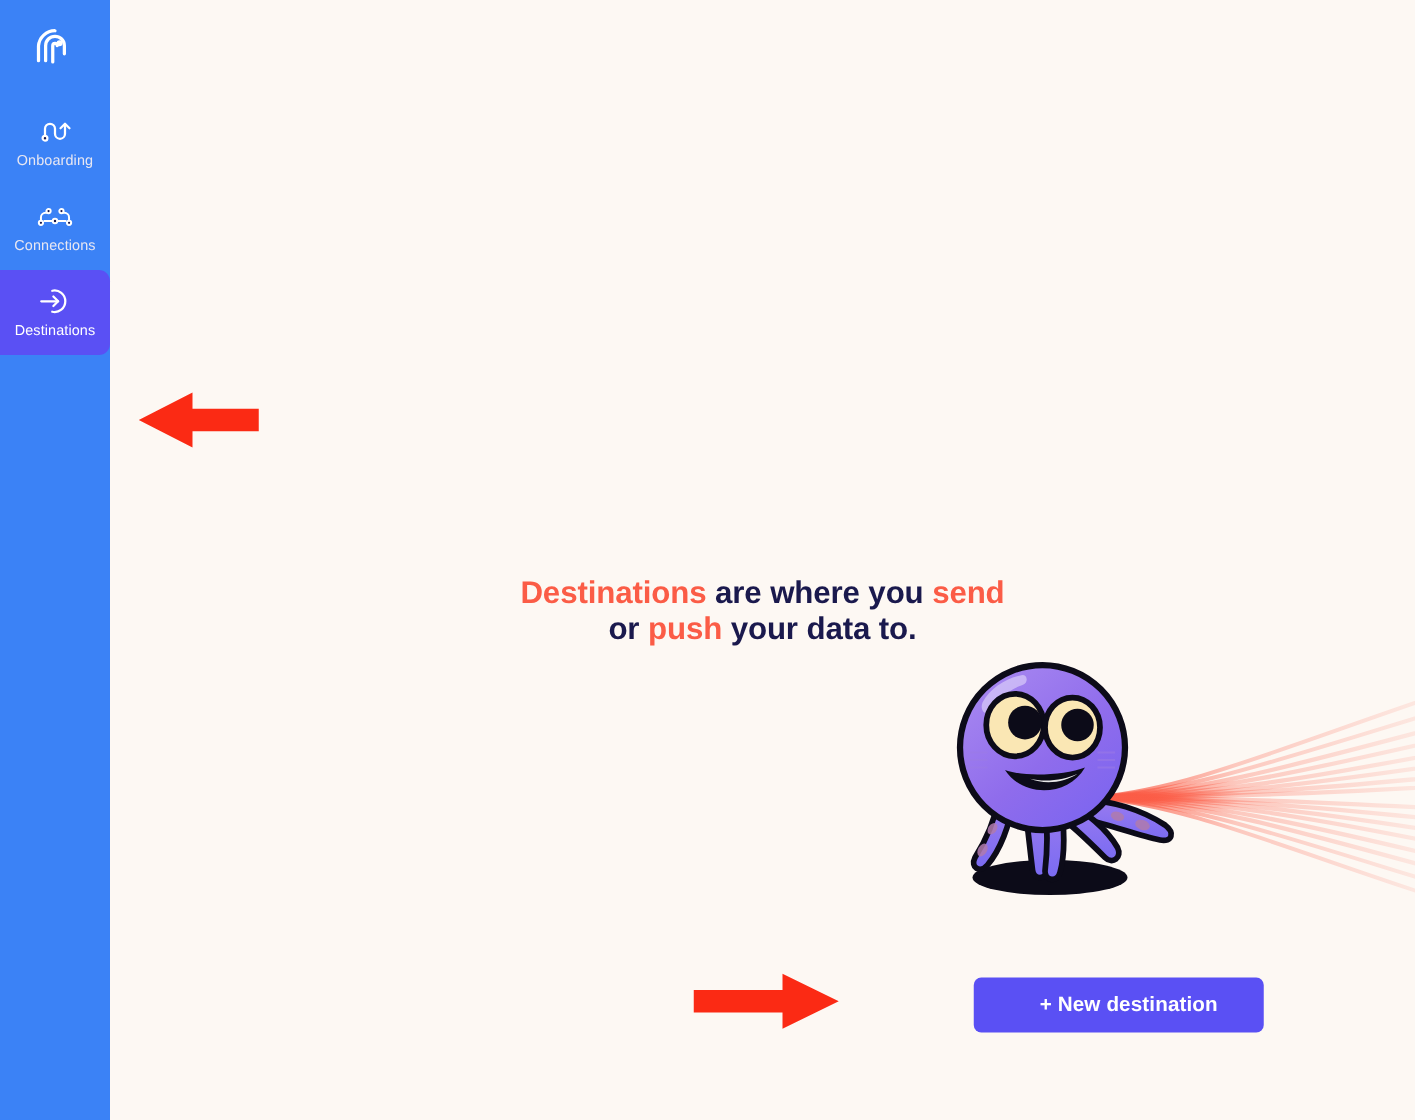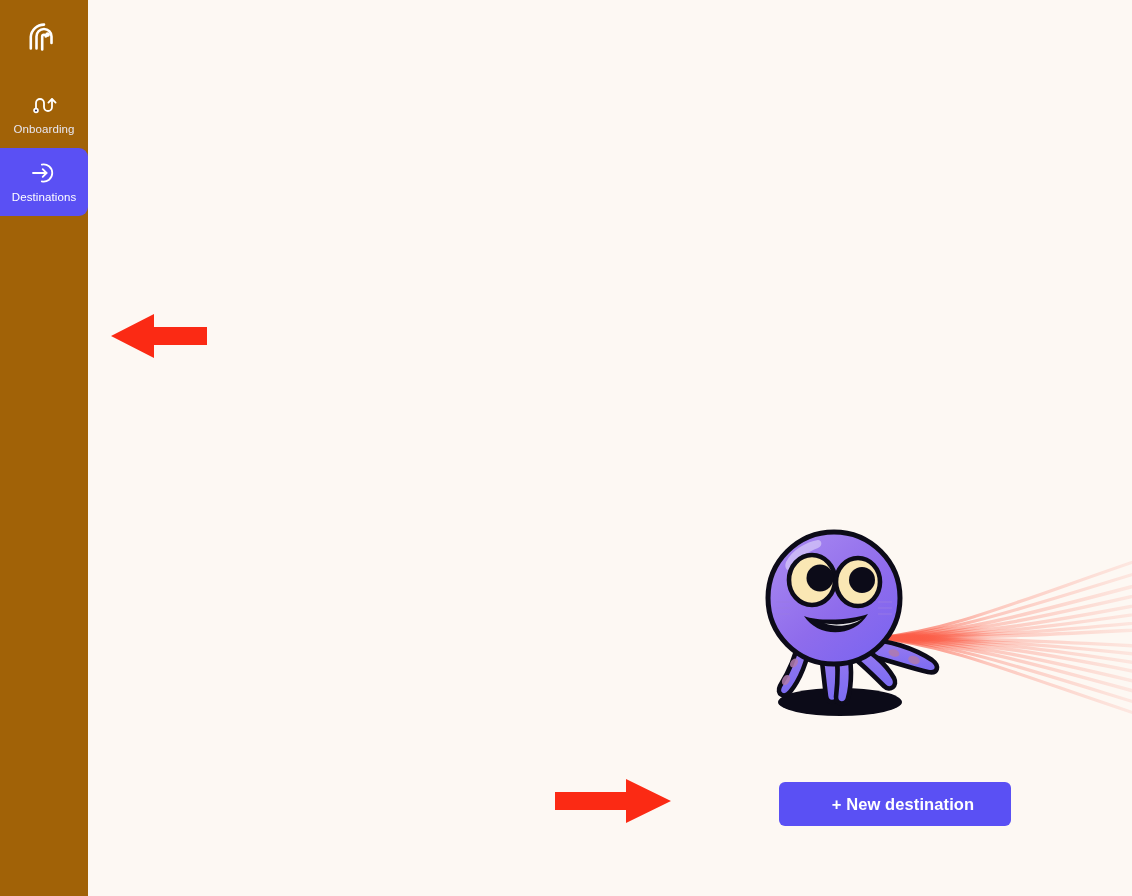--- a/index.html
+++ b/index.html
@@ -18,21 +18,21 @@
     width: 1132px;
     height: 896px;
     display: flex;
     background: #FDF8F3;
   }
 
   
   .sidebar {
     width: 88px;
     height: 896px;
-    background: #a16207;
+    background: #3b82f6;
     flex: 0 0 88px;
     position: relative;
     z-index: 2;
   }
   .logo-wrap {
     height: 74px;
     display: flex;
     align-items: center;
     justify-content: center;
   }
@@ -171,39 +171,57 @@
       <span class="nav-icon">
         <svg width="28" height="24" viewBox="0 0 28 24" fill="none" stroke="#FFFFFF" stroke-width="1.8" stroke-linecap="round" stroke-linejoin="round">
           <path d="M6 17.5 V10 a4 4 0 0 1 8 0 v4 a4 4 0 0 0 8 0 V6.5"></path>
           <circle cx="6" cy="17.5" r="1.9" fill="#1A194D"></circle>
           <path d="M18.4 9.6 L22 6 l3.6 3.6"></path>
         </svg>
       </span>
       <span class="nav-label">Onboarding</span>
     </div>
 
+    <div class="nav-item">
+      <span class="nav-icon">
+        <svg width="32" height="24" viewBox="0 0 32 24" fill="none" stroke="#FFFFFF" stroke-width="1.7" stroke-linecap="round" stroke-linejoin="round">
+          <path d="M4 16 V13 a4 4 0 0 1 4-4 h1"></path>
+          <path d="M28 16 V13 a4 4 0 0 0 -4-4 h-1"></path>
+          <path d="M7 16 H25"></path>
+          <circle cx="4" cy="17.6" r="1.8" fill="#1A194D"></circle>
+          <circle cx="28" cy="17.6" r="1.8" fill="#1A194D"></circle>
+          <circle cx="10.5" cy="7.6" r="1.8" fill="#1A194D"></circle>
+          <circle cx="21.5" cy="7.6" r="1.8" fill="#1A194D"></circle>
+          <circle cx="16" cy="16" r="1.9" fill="#1A194D"></circle>
+        </svg>
+      </span>
+      <span class="nav-label">Connections</span>
+    </div>
 
 
     <div class="nav-item active">
       <span class="nav-icon">
         <svg width="28" height="26" viewBox="0 0 28 26" fill="none" stroke="#FFFFFF" stroke-width="1.8" stroke-linecap="round" stroke-linejoin="round">
           <path d="M11.8 4.6 A8.6 8.6 0 1 1 11.8 21.4"></path>
           <path d="M3 13 H16.5"></path>
           <path d="M12.7 9.2 L16.5 13 l-3.8 3.8"></path>
         </svg>
       </span>
       <span class="nav-label">Destinations</span>
     </div>
 
   </nav>
 
   <main class="main">
 
     <div class="empty-state">
 
+      <h1 class="headline">
+        <span class="accent">Destinations</span><span> are where you </span><span class="accent">send</span><br><span>or </span><span class="accent">push</span><span> your data to.</span>
+      </h1>
 
       <div class="illustration">
         <svg width="480" height="240" viewBox="0 0 480 240">
           <defs>
             <linearGradient id="rayFade" x1="0" y1="0" x2="1" y2="0">
               <stop offset="0" stop-color="#FB5C46" stop-opacity="0.85"></stop>
               <stop offset="0.35" stop-color="#FB5C46" stop-opacity="0.30"></stop>
               <stop offset="1" stop-color="#FB5C46" stop-opacity="0.02"></stop>
             </linearGradient>
             <linearGradient id="bodyGrad" x1="0.15" y1="0.1" x2="0.85" y2="0.95">

